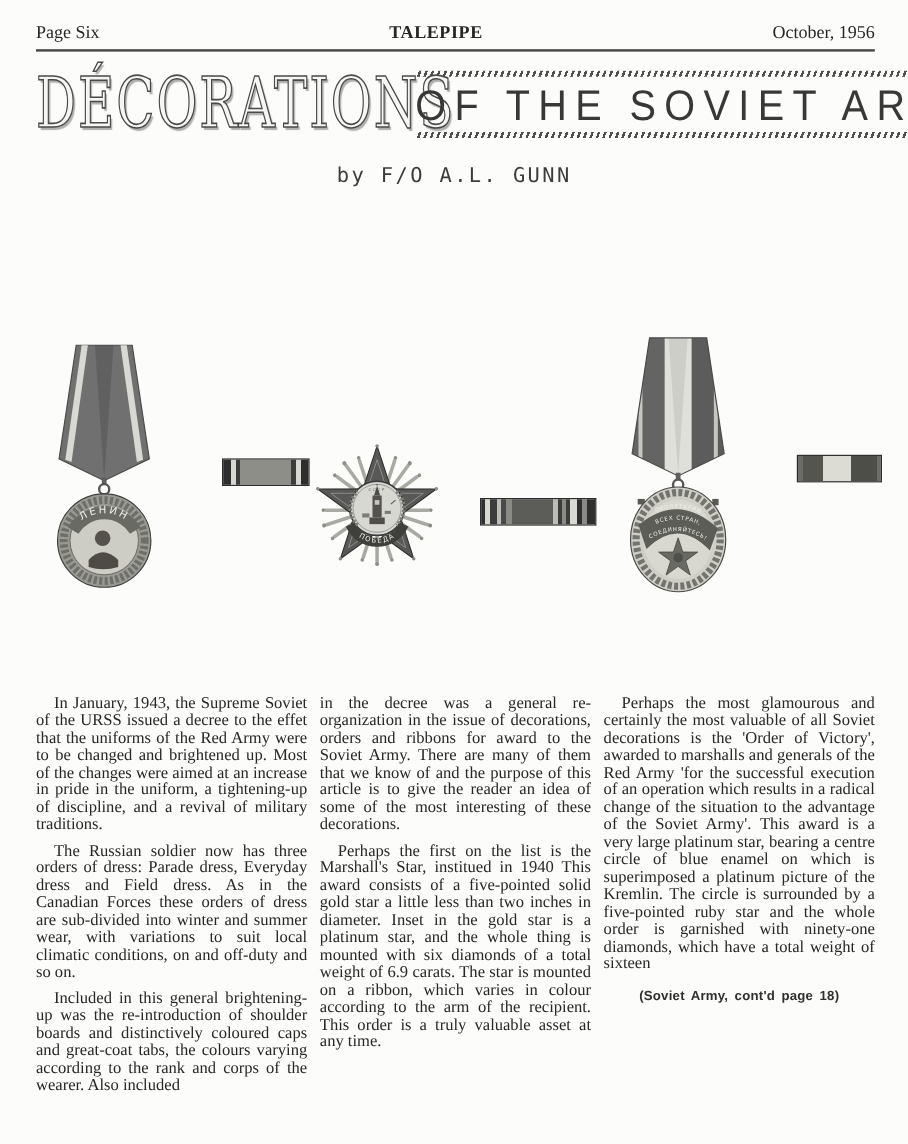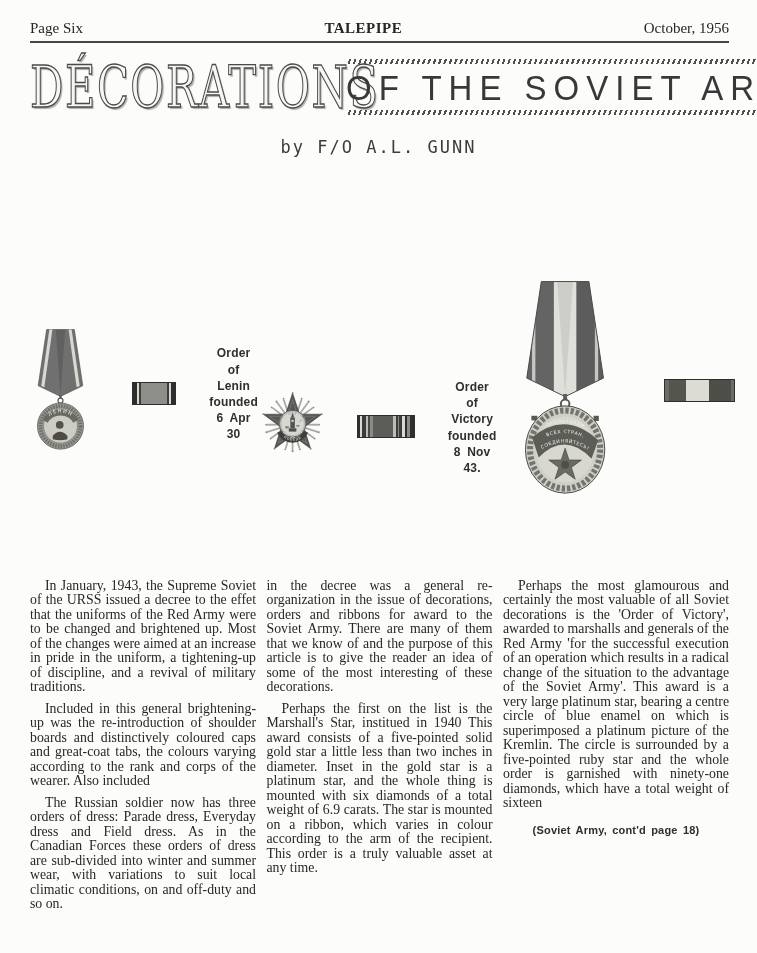--- a/index.html
+++ b/index.html
@@ -143,24 +143,20 @@
           <path id="lenArc" d="M 60,242 A 47,47 0 0 1 140,242" fill="none"></path>
         </defs>
         <path d="M 60,242 A 47,47 0 0 1 140,242" fill="none" stroke="#6a6a64" stroke-width="16"></path>
         <text font-family="DejaVu Sans, sans-serif" font-size="13" fill="#f0f0ea" letter-spacing="3">
           <textPath href="#lenArc" startOffset="50%" text-anchor="middle">ЛЕНИН</textPath>
         </text>
         <circle cx="98" cy="252" r="10" fill="#55514d"></circle>
         <path d="M 80,280 Q 98,260 118,280 L 118,289 Q 99,295 80,289 Z" fill="#4e4a46"></path>
       </svg>
       <div class="ribbon-bar bar-lenin"></div>
-      <div class="fig-caption">
-        <div>Order of Lenin</div>
-        <div>founded 6 Apr 30</div>
-      </div>
     </div>
 
     <div class="figure">
       <svg class="medal-art" width="250" height="258" viewBox="0 0 250 258">
         <defs>
           <g id="rayc" stroke="#aaaaa5" stroke-width="7" stroke-linecap="round">
             <line x1="125" y1="73" x2="125" y2="24"></line>
             <line x1="112" y1="76" x2="98" y2="32"></line>
             <line x1="138" y1="76" x2="152" y2="32"></line>
             <circle cx="125" cy="19" r="4" fill="#8e8e89" stroke="none"></circle>
@@ -193,24 +189,20 @@
         <rect x="110" y="146" width="30" height="13" fill="#504e4a"></rect>
         <rect x="96" y="138" width="14" height="8" fill="#7c7c76"></rect>
         <rect x="140" y="133" width="12" height="6" fill="#7c7c76"></rect>
         <line x1="152" y1="120" x2="161" y2="112" stroke="#55534f" stroke-width="2"></line>
         <path d="M 72,160 A 58,58 0 0 0 178,160" fill="none" stroke="#3f3f3b" stroke-width="18"></path>
         <text font-family="DejaVu Sans, sans-serif" font-size="13.5" fill="#efefe9" letter-spacing="3">
           <textPath href="#pobArc" startOffset="50%" text-anchor="middle">ПОБЕДА</textPath>
         </text>
       </svg>
       <div class="ribbon-bar bar-victory"></div>
-      <div class="fig-caption">
-        <div>Order of Victory</div>
-        <div>founded 8 Nov 43.</div>
-      </div>
     </div>
 
     <div class="figure">
       <svg class="medal-art" width="200" height="330" viewBox="0 0 200 330">
         <defs>
           <clipPath id="rbClip">
               <polygon points="64,4 136,4 158,150 100,178 42,150"></polygon>
             </clipPath>
           <path id="rb1" d="M 58,231 Q 100,205 142,233" fill="none"></path>
           <path id="rb2" d="M 60,245 Q 100,220 140,247" fill="none"></path>
@@ -243,22 +235,22 @@
         <polygon points="100,256 105.9,273.9 124.7,274 109.5,285.1 115.3,303 100,292 84.7,303 90.5,285.1 75.3,274 94.1,273.9" fill="#6a6a64" stroke="#44443f" stroke-width="1"></polygon>
         <circle cx="100" cy="281" r="6" fill="#50504a"></circle>
       </svg>
       <div class="ribbon-bar bar-redbanner"></div>
     </div>
   </div>
 
   <div class="bodycols">
     <div class="col">
       <p>In January, 1943, the Supreme Soviet of the URSS issued a decree to the effet that the uniforms of the Red Army were to be changed and brightened up.  Most of the changes were aimed at an increase in pride in the uniform, a tightening-up of discipline, and a revival of military traditions.</p>
+      <p>The Russian soldier now has three orders of dress: Parade dress, Everyday dress and Field dress. As in the Canadian Forces these orders of dress are sub-divided into winter and summer wear, with variations to suit local climatic conditions, on and off-duty and so on.</p>
       <p>Included in this general brightening-up was the re-introduction of shoulder boards and distinctively coloured caps and great-coat tabs, the colours varying according to the rank and corps of the wearer. Also included</p>
-      <p>The Russian soldier now has three orders of dress: Parade dress, Everyday dress and Field dress. As in the Canadian Forces these orders of dress are sub-divided into winter and summer wear, with variations to suit local climatic conditions, on and off-duty and so on.</p>
     </div>
     <div class="col">
       <p class="noindent">in the decree was a general re-organization in the issue of decorations, orders and ribbons for award to the Soviet Army.  There are many of them that we know of and the purpose of this article is to give the reader an idea of some of the most interesting of these decorations.</p>
       <p>Perhaps the first on the list is the Marshall's Star, institued in 1940 This award consists of a five-pointed solid gold star a little less than two inches in diameter.  Inset in the gold star is a platinum star, and the whole thing is mounted with six diamonds of a total weight of 6.9 carats.  The star is mounted on a ribbon, which varies in colour according to the arm of the recipient.  This order is a truly valuable asset at any time.</p>
     </div>
     <div class="col">
       <p>Perhaps the most glamourous and certainly the most valuable of all Soviet decorations is the 'Order of Victory', awarded to marshalls and generals of the Red Army 'for the successful execution of an operation which results in a radical change of the situation to the advantage of the Soviet Army'.  This award is a very large platinum star, bearing a centre circle of blue enamel on which is superimposed a platinum picture of the Kremlin. The circle is surrounded by a five-pointed ruby star and the whole order is garnished with ninety-one diamonds, which have a total weight of sixteen</p>
       <div class="contd">(Soviet Army, cont'd page 18)</div>
     </div>
   </div>

